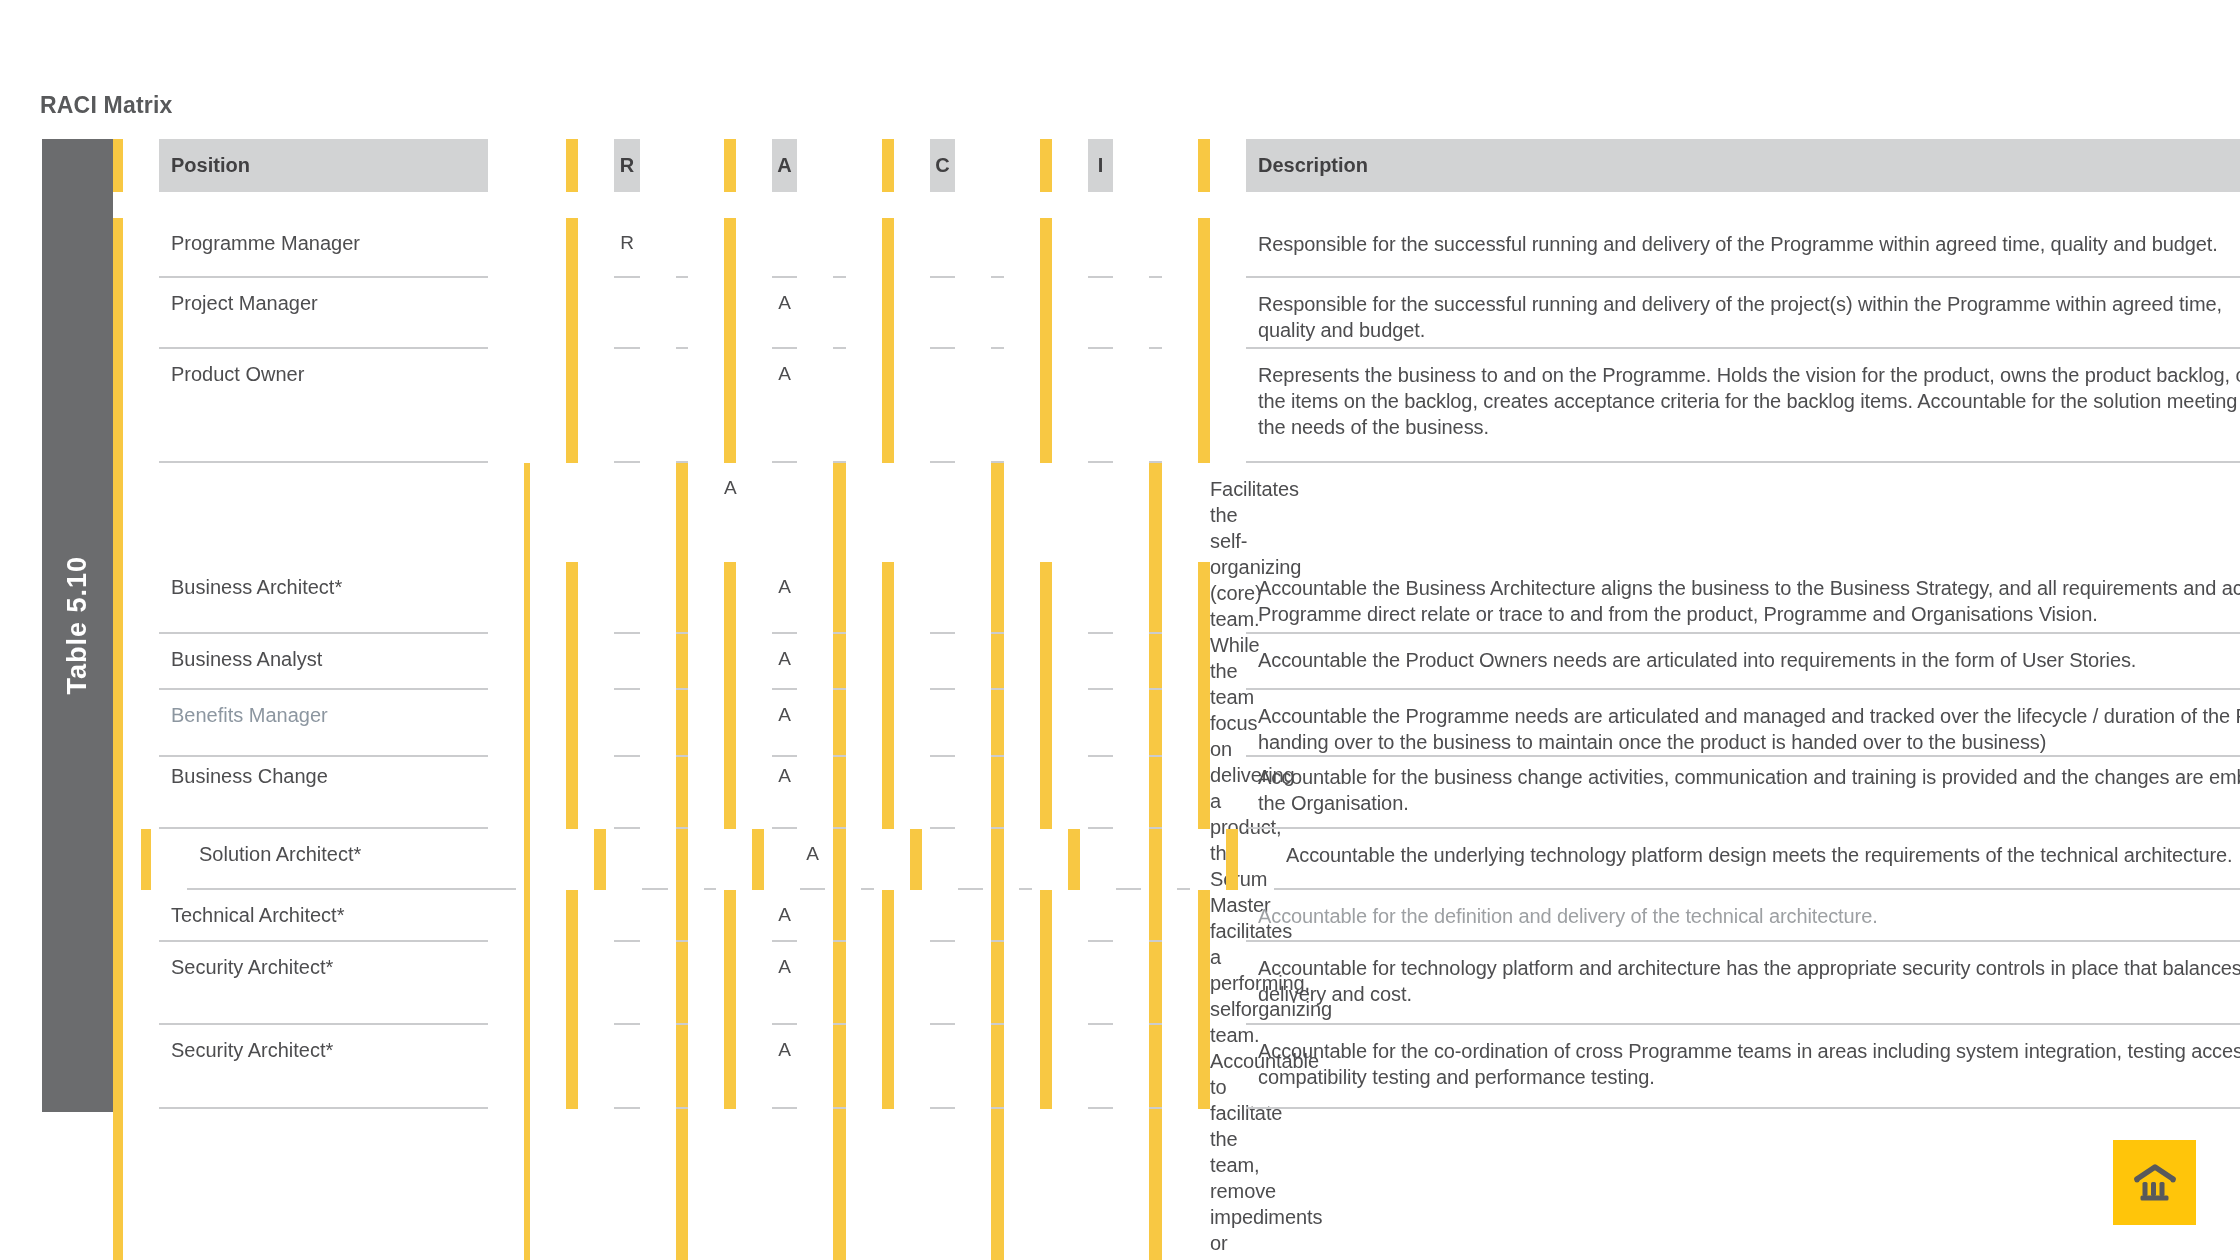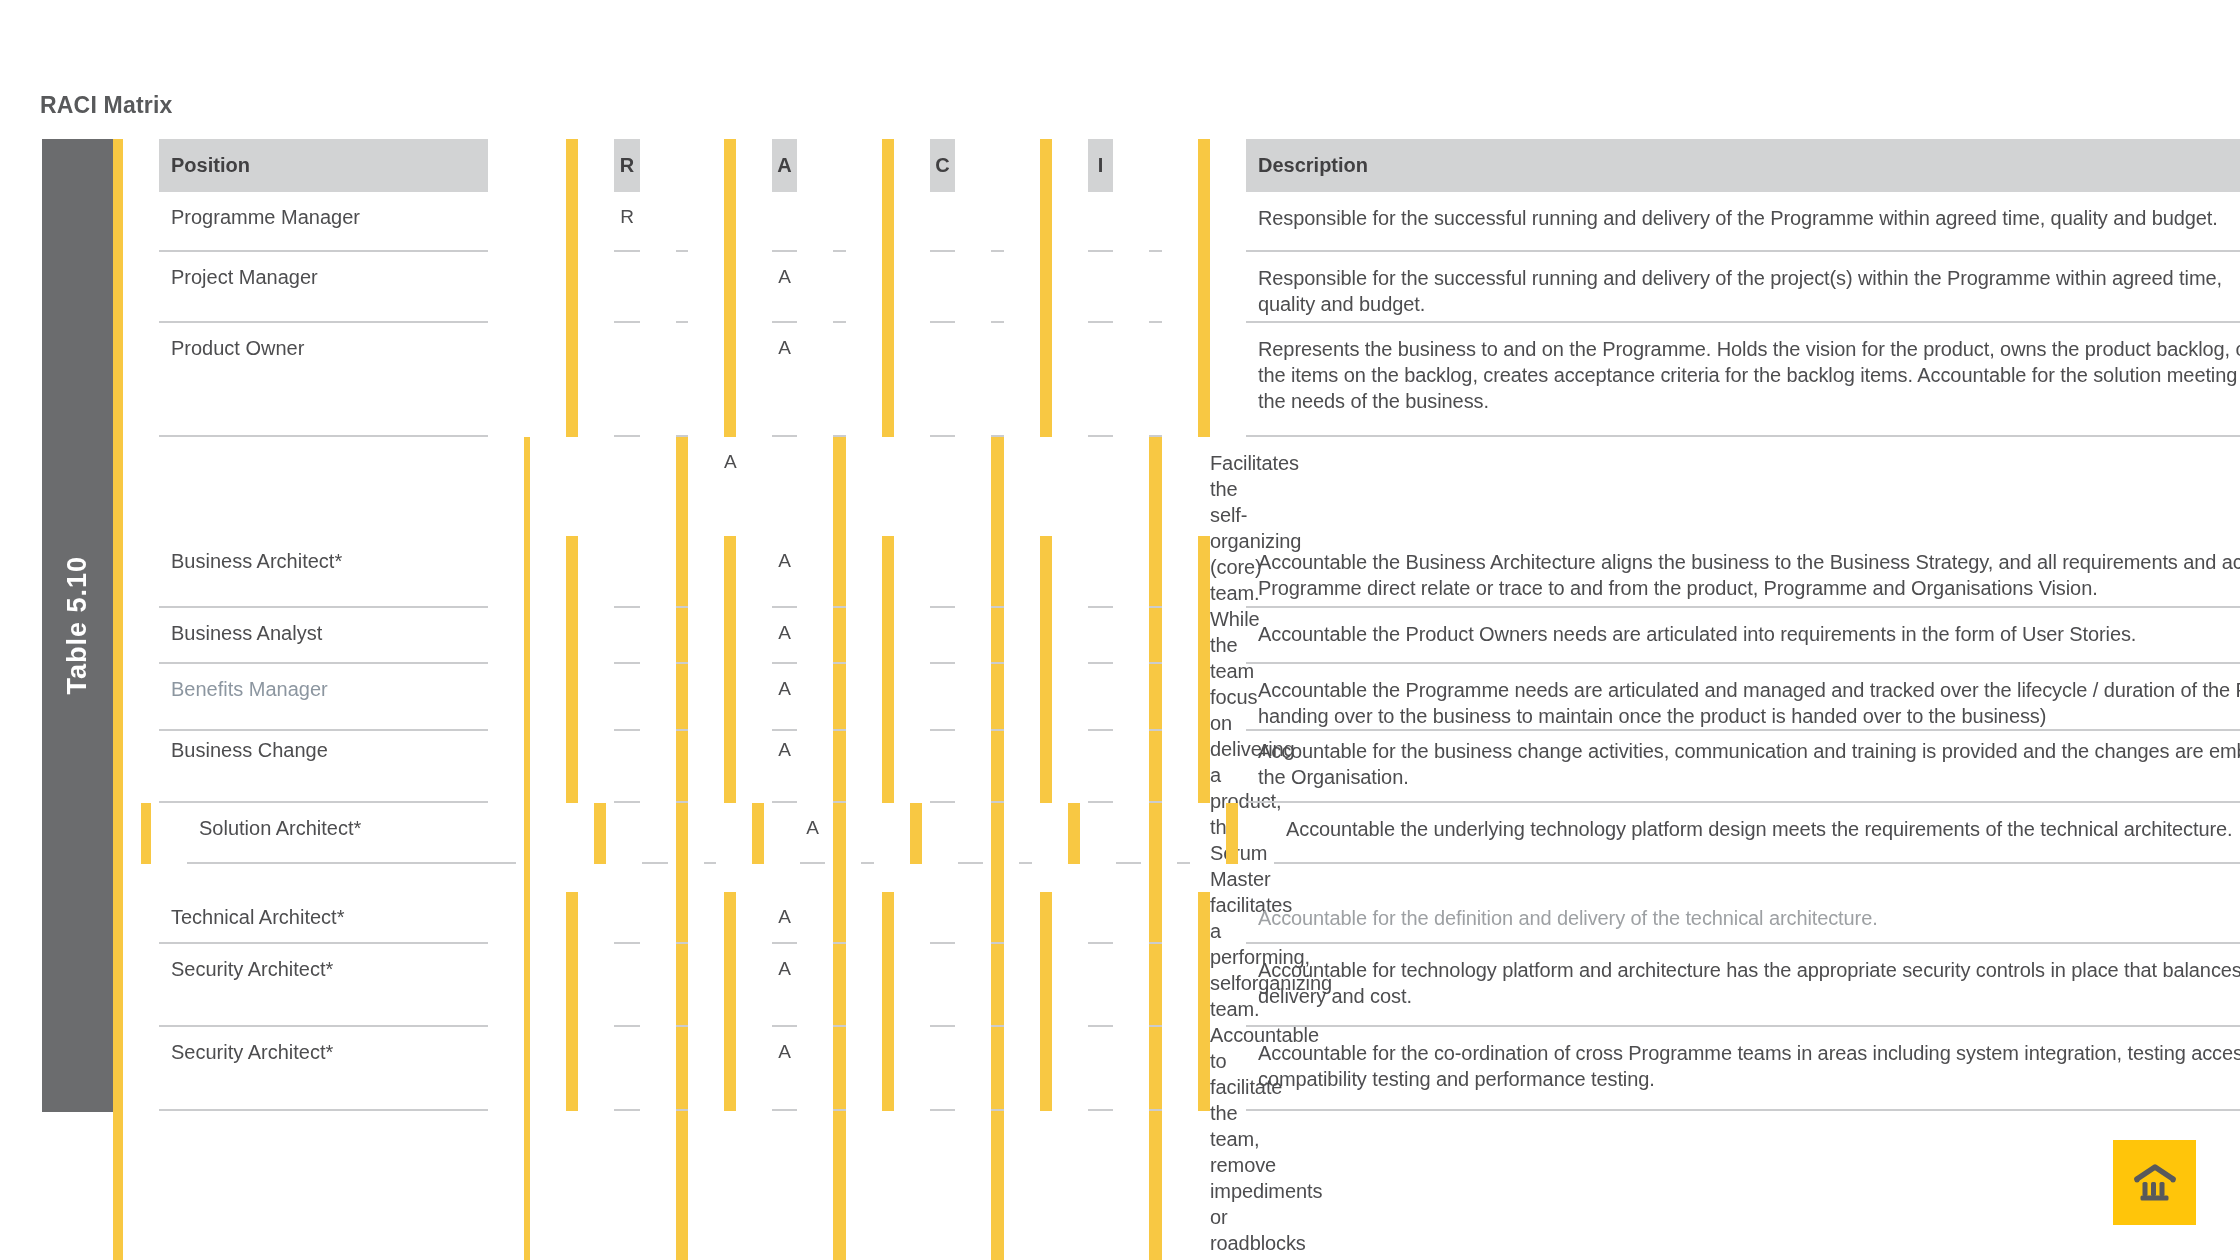--- a/index.html
+++ b/index.html
@@ -99,21 +99,21 @@
       <div class="cell hcell hletter">C</div>
       <div class="cell gut"></div>
       <div class="cell ybar"></div>
       <div class="cell hcell hletter">I</div>
       <div class="cell gut"></div>
       <div class="cell ybar"></div>
       <div class="cell hcell htext">Description</div>
     </div>
 
     <div id="rows-container">
-        <div class="trow data-row" style="height: 60px;">
+        <div class="trow data-row" style="height: 60px; margin-top: 26px;">
     <div class="cell ybar"></div>
     <div class="cell pos">Programme Manager</div>
     <div class="cell gut"></div>
     <div class="cell ybar"></div>
     <div class="cell letter">R</div>
     <div class="cell gut g-letter"></div>
     <div class="cell ybar"></div>
     <div class="cell letter"></div>
     <div class="cell gut g-letter"></div>
     <div class="cell ybar"></div>
@@ -276,21 +276,21 @@
     <div class="cell gut g-letter"></div>
     <div class="cell ybar"></div>
     <div class="cell letter"></div>
     <div class="cell gut g-letter"></div>
     <div class="cell ybar"></div>
     <div class="cell letter"></div>
     <div class="cell gut g-letter"></div>
     <div class="cell ybar"></div>
     <div class="cell desc">Accountable the underlying technology platform design meets the requirements of the technical architecture.</div>
   </div>
-        <div class="trow data-row" style="height: 52px; margin-top: 28px;">
+        <div class="trow data-row" style="height: 52px;">
     <div class="cell ybar"></div>
     <div class="cell pos">Technical Architect*</div>
     <div class="cell gut"></div>
     <div class="cell ybar"></div>
     <div class="cell letter"></div>
     <div class="cell gut g-letter"></div>
     <div class="cell ybar"></div>
     <div class="cell letter">A</div>
     <div class="cell gut g-letter"></div>
     <div class="cell ybar"></div>

